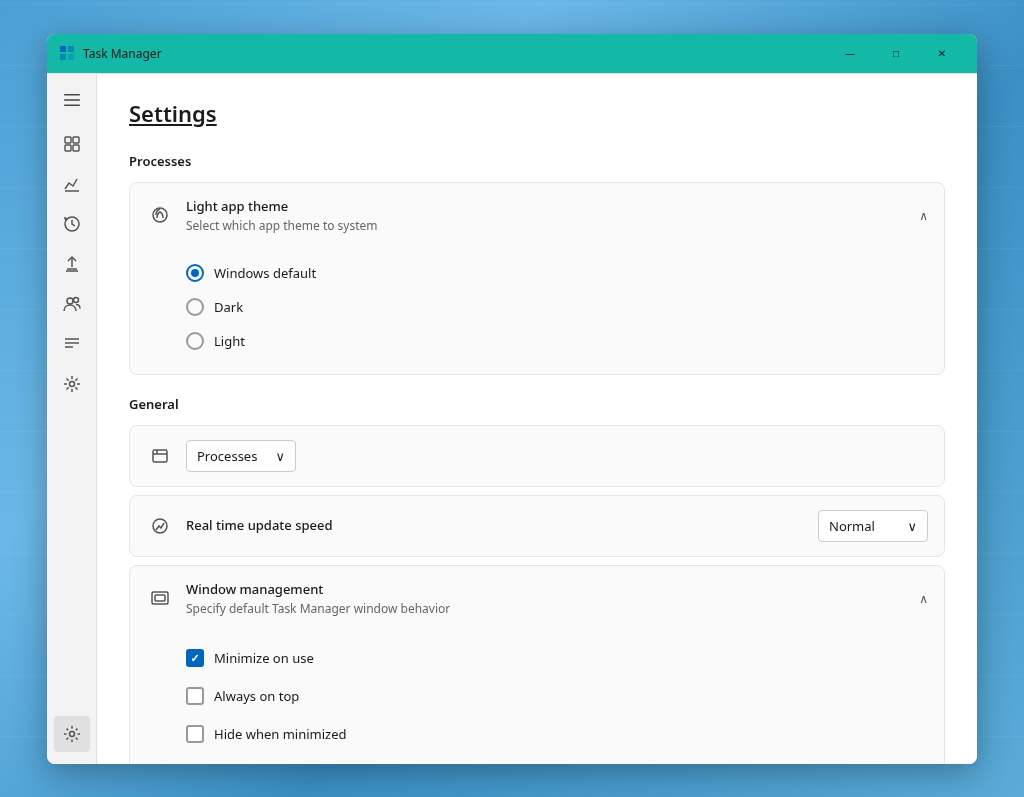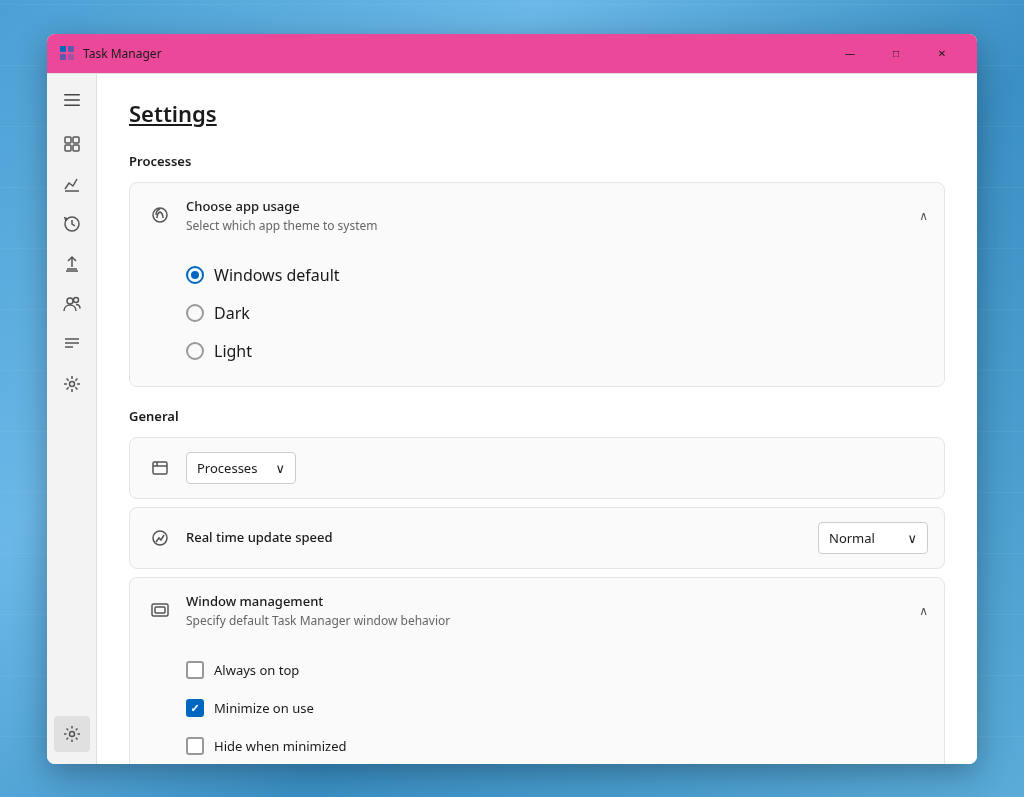--- a/index.html
+++ b/index.html
@@ -33,21 +33,21 @@
       background: #f3f3f3;
       border-radius: 8px;
       box-shadow: 0 8px 32px rgba(0,0,0,0.3);
       display: flex;
       flex-direction: column;
       overflow: hidden;
       position: relative;
     }
     .titlebar {
       height: 40px;
-      background: #ec4899;
+      background: #14b8a6;
       display: flex;
       align-items: center;
       padding: 0 12px;
       flex-shrink: 0;
       border-bottom: 1px solid #e0e0e0;
     }
     .titlebar-icon {
       width: 16px;
       height: 16px;
       margin-right: 8px;
@@ -209,21 +209,21 @@
       border-color: #0067c0;
     }
     .radio-circle.selected::after {
       content: '';
       width: 8px;
       height: 8px;
       border-radius: 50%;
       background: #0067c0;
     }
     .radio-label {
-      font-size: 16px;
+      font-size: 13px;
       color: #1a1a1a;
     }
     .card-inline {
       background: #fafafa;
       border: 1px solid #e5e5e5;
       border-radius: 8px;
       margin-bottom: 8px;
       display: flex;
       align-items: center;
       padding: 14px 16px;
@@ -408,21 +408,21 @@
       <div class="card">
         <div class="card-header">
           <div class="card-header-icon">
             <svg width="20" height="20" viewBox="0 0 20 20" fill="none" stroke="#555" stroke-width="1.5">
               <circle cx="10" cy="10" r="7"></circle>
               <path d="M7 13 C7 10 8 8 10 7 C12 8 13 10 13 13"></path>
               <path d="M6 10 C6 7 7.5 5 10 4"></path>
             </svg>
           </div>
           <div class="card-header-text">
-            <div class="card-header-title">Choose app usage</div>
+            <div class="card-header-title">Light app theme</div>
             <div class="card-header-subtitle">Select which app theme to system</div>
           </div>
           <div class="card-header-chevron">∧</div>
         </div>
         <div class="card-body">
           <div class="radio-option">
             <div class="radio-circle selected"></div>
             <span class="radio-label">Windows default</span>
           </div>
           <div class="radio-option">
@@ -478,29 +478,29 @@
               </svg>
             </div>
             <div class="card-header-text">
               <div class="card-header-title">Window management</div>
               <div class="card-header-subtitle">Specify default Task Manager window behavior</div>
             </div>
             <div class="card-header-chevron">∧</div>
           </div>
           <div class="card-body">
             <div class="checkbox-option">
-              <div class="checkbox-box"></div>
-              <span class="checkbox-label">Always on top</span>
-            </div>
-            <div class="checkbox-option">
               <div class="checkbox-box checked"></div>
               <span class="checkbox-label">Minimize on use</span>
             </div>
             <div class="checkbox-option">
               <div class="checkbox-box"></div>
+              <span class="checkbox-label">Always on top</span>
+            </div>
+            <div class="checkbox-option">
+              <div class="checkbox-box"></div>
               <span class="checkbox-label">Hide when minimized</span>
             </div>
           </div>
         </div>
 
       </div>
     </div>
   </div>
 </div>
 

